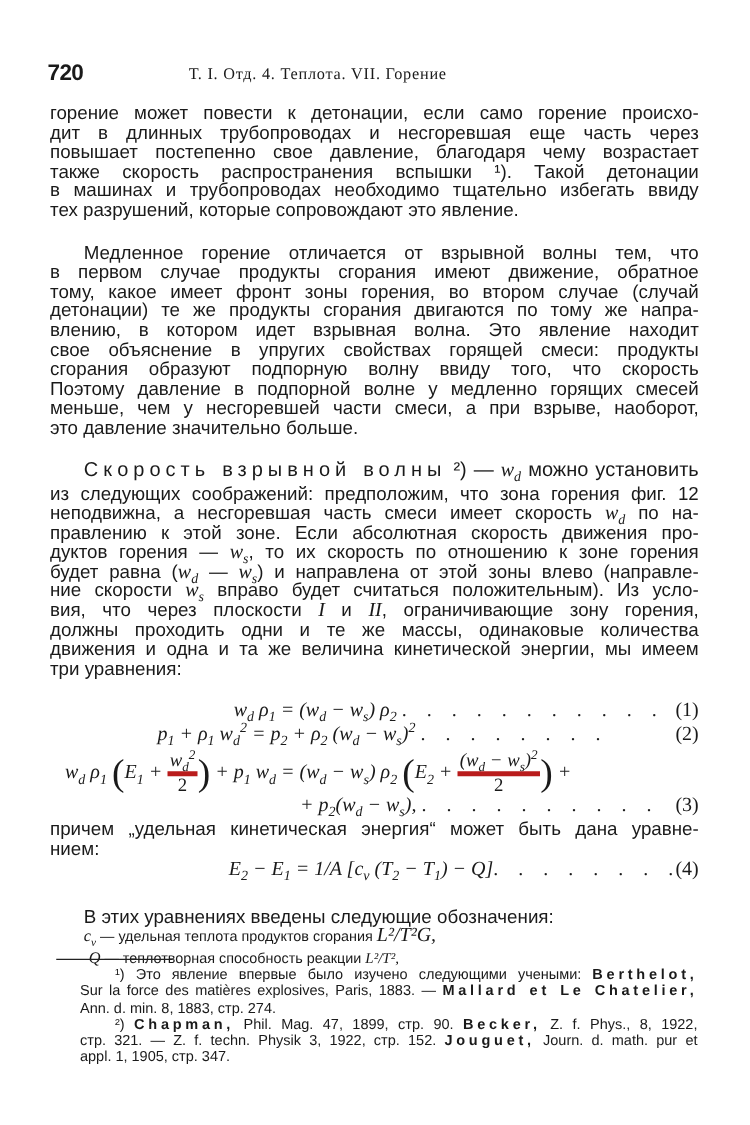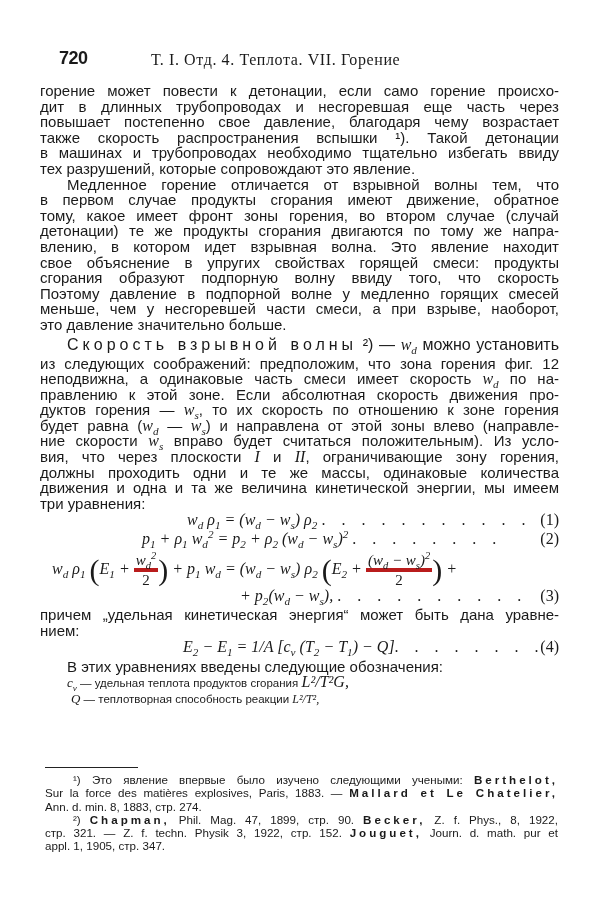--- a/index.html
+++ b/index.html
@@ -1,40 +1,40 @@
 <!DOCTYPE html>
 <html><head>
   <meta charset="utf-8">
   <style>
     html, body { margin:0; padding:0; background:#ffffff; }
     body { width:600px; height:900px; position:relative; overflow:hidden;
            font-family:"Liberation Sans", "DejaVu Sans", sans-serif; color:#1a1a1a; }
     .page { position:absolute; left:0; top:0; width:600px; height:900px; }
     .header { position:absolute; top:48px; left:38px; width:520px; height:20px; }
     .pagenum { position:absolute; left:0; top:0; font-family:"Liberation Sans", sans-serif;
-               font-size:18px; font-weight:bold; letter-spacing:-0.5px;margin-left:21px; }
+               font-size:18px; font-weight:bold; letter-spacing:-0.5px; }
     .running { position:absolute; left:113px; top:3px; font-family:"Liberation Serif", serif;
-               font-size:16px; letter-spacing:0.6px; }
+               font-size:13px; letter-spacing:0.6px; }
     .body { position:absolute; left:40px; top:83px; width:519px;
             font-family:"Liberation Sans", sans-serif; font-size:15px; line-height:15.6px;
             text-align:justify; font-stretch:condensed; }
     .ln { display:block; white-space:nowrap; text-align:justify; text-align-last:justify; height:15.6px; }
     .ln.last { text-align-last:left; }
-    .indent { padding-left:27px; }
+    .indent { padding-left:27px;margin-top:18px; }
     .sp { letter-spacing:4px; }
     .m { font-family:"Liberation Serif", serif; font-style:italic; font-size:16px; }
     .eq { display:block; white-space:nowrap; font-family:"Liberation Serif", serif; font-size:16px; height:19px; position:relative; }
     .eq .num { position:absolute; right:0; font-style:normal; }
     .eq .expr { position:absolute; }
     .dots { letter-spacing:6px; }
     .defs { font-size:11.5px; line-height:15px; }
     .rule { position:absolute; left:45px; top:767px; width:93px; height:1px; background:#222; }
     .notes { position:absolute; left:45px; top:773px; width:513px;
              font-family:"Liberation Sans", sans-serif; font-size:11.6px; line-height:13.3px; }
-    .notes .ln { height:13.3px; }
+    .notes .ln { height:13.3px;margin-left:19px; }
     .sp2 { letter-spacing:3px; font-weight:bold; }
     sub, sup { font-size:70%; line-height:0; }
     .frac { display:inline-block; vertical-align:middle; text-align:center; font-size:15px; }
     .frac .top { display:block; border-bottom:4px solid #b91c1c; padding:0 2px; line-height:16px; }
     .frac .bot { display:block; line-height:16px; font-style:normal; }
     .paren { font-size:30px; vertical-align:middle; font-style:normal; font-weight:lighter; }
   </style>
 </head>
 <body>
 
@@ -65,38 +65,38 @@
       <span class="ln">свое объяснение в упругих свойствах горящей смеси: продукты</span>
       <span class="ln">сгорания образуют подпорную волну ввиду того, что скорость</span>
       <span class="ln">Поэтому давление в подпорной волне у медленно горящих смесей</span>
       <span class="ln">меньше, чем у несгоревшей части смеси, а при взрыве, наоборот,</span>
       <span class="ln last">это давление значительно больше.</span>
     </div>
 
     <div style="margin-top:4px;">
       <span class="ln indent" style="height:19px;font-size:16px;"><span class="sp">Скорость взрывной волны</span> <span>²) —</span> <span class="m">w<sub>d</sub></span> <span>можно установить</span></span>
       <span class="ln">из следующих соображений: предположим, что зона горения фиг. 12</span>
-      <span class="ln"><span>неподвижна, а одинаковые часть смеси имеет скорость</span> <span class="m">w<sub>d</sub></span> <span>по на-</span></span>
+      <span class="ln"><span>неподвижна, а несгоревшая часть смеси имеет скорость</span> <span class="m">w<sub>d</sub></span> <span>по на-</span></span>
       <span class="ln">правлению к этой зоне. Если абсолютная скорость движения про-</span>
       <span class="ln"><span>дуктов горения —</span> <span class="m">w<sub>s</sub></span><span>, то их скорость по отношению к зоне горения</span></span>
       <span class="ln"><span>будет равна (</span><span class="m">w<sub>d</sub></span> <span>—</span> <span class="m">w<sub>s</sub></span><span>) и направлена от этой зоны влево (направле-</span></span>
       <span class="ln"><span>ние скорости</span> <span class="m">w<sub>s</sub></span> <span>вправо будет считаться положительным). Из усло-</span></span>
       <span class="ln"><span>вия, что через плоскости</span> <span class="m">I</span> <span>и</span> <span class="m">II</span><span>, ограничивающие зону горения,</span></span>
       <span class="ln">должны проходить одни и те же массы, одинаковые количества</span>
       <span class="ln">движения и одна и та же величина кинетической энергии, мы имеем</span>
       <span class="ln last">три уравнения:</span>
     </div>
 
-    <div style="margin-top:1px;">
+    <div style="margin-top:18px;">
       <span class="eq">
         <span class="expr m" style="left:147px;">w<sub>d</sub> ρ<sub>1</sub> = (w<sub>d</sub> − w<sub>s</sub>) ρ<sub>2</sub> <span class="dots" style="font-style:normal;">. . . . . . . . . . .</span></span>
         <span class="num">(1)</span>
       </span>
       <span class="eq">
-        <span class="expr m" style="left:102px;">p<sub>1</sub> + ρ<sub>1</sub> w<sub>d</sub><sup>2</sup> = p<sub>2</sub> + ρ<sub>2</sub> (w<sub>d</sub> − w<sub>s</sub>)<sup>2</sup> <span class="dots" style="font-style:normal;">. . . . . . . .</span></span>
+        <span class="expr m" style="left:86px;">p<sub>1</sub> + ρ<sub>1</sub> w<sub>d</sub><sup>2</sup> = p<sub>2</sub> + ρ<sub>2</sub> (w<sub>d</sub> − w<sub>s</sub>)<sup>2</sup> <span class="dots" style="font-style:normal;">. . . . . . . .</span></span>
         <span class="num">(2)</span>
       </span>
       <span class="eq" style="height:38px;">
         <span class="expr m" style="left:12px;top:2px;">w<sub>d</sub> ρ<sub>1</sub> <span class="paren">(</span>E<sub>1</sub> + <span class="frac"><span class="top">w<sub>d</sub><sup>2</sup></span><span class="bot">2</span></span><span class="paren">)</span> + p<sub>1</sub> w<sub>d</sub> = (w<sub>d</sub> − w<sub>s</sub>) ρ<sub>2</sub> <span class="paren">(</span>E<sub>2</sub> + <span class="frac"><span class="top">(w<sub>d</sub> − w<sub>s</sub>)<sup>2</sup></span><span class="bot">2</span></span><span class="paren">)</span> +</span>
       </span>
       <span class="eq">
         <span class="expr m" style="left:200px;">+ p<sub>2</sub>(w<sub>d</sub> − w<sub>s</sub>), <span class="dots" style="font-style:normal;">. . . . . . . . . .</span></span>
         <span class="num">(3)</span>
       </span>
     </div>

